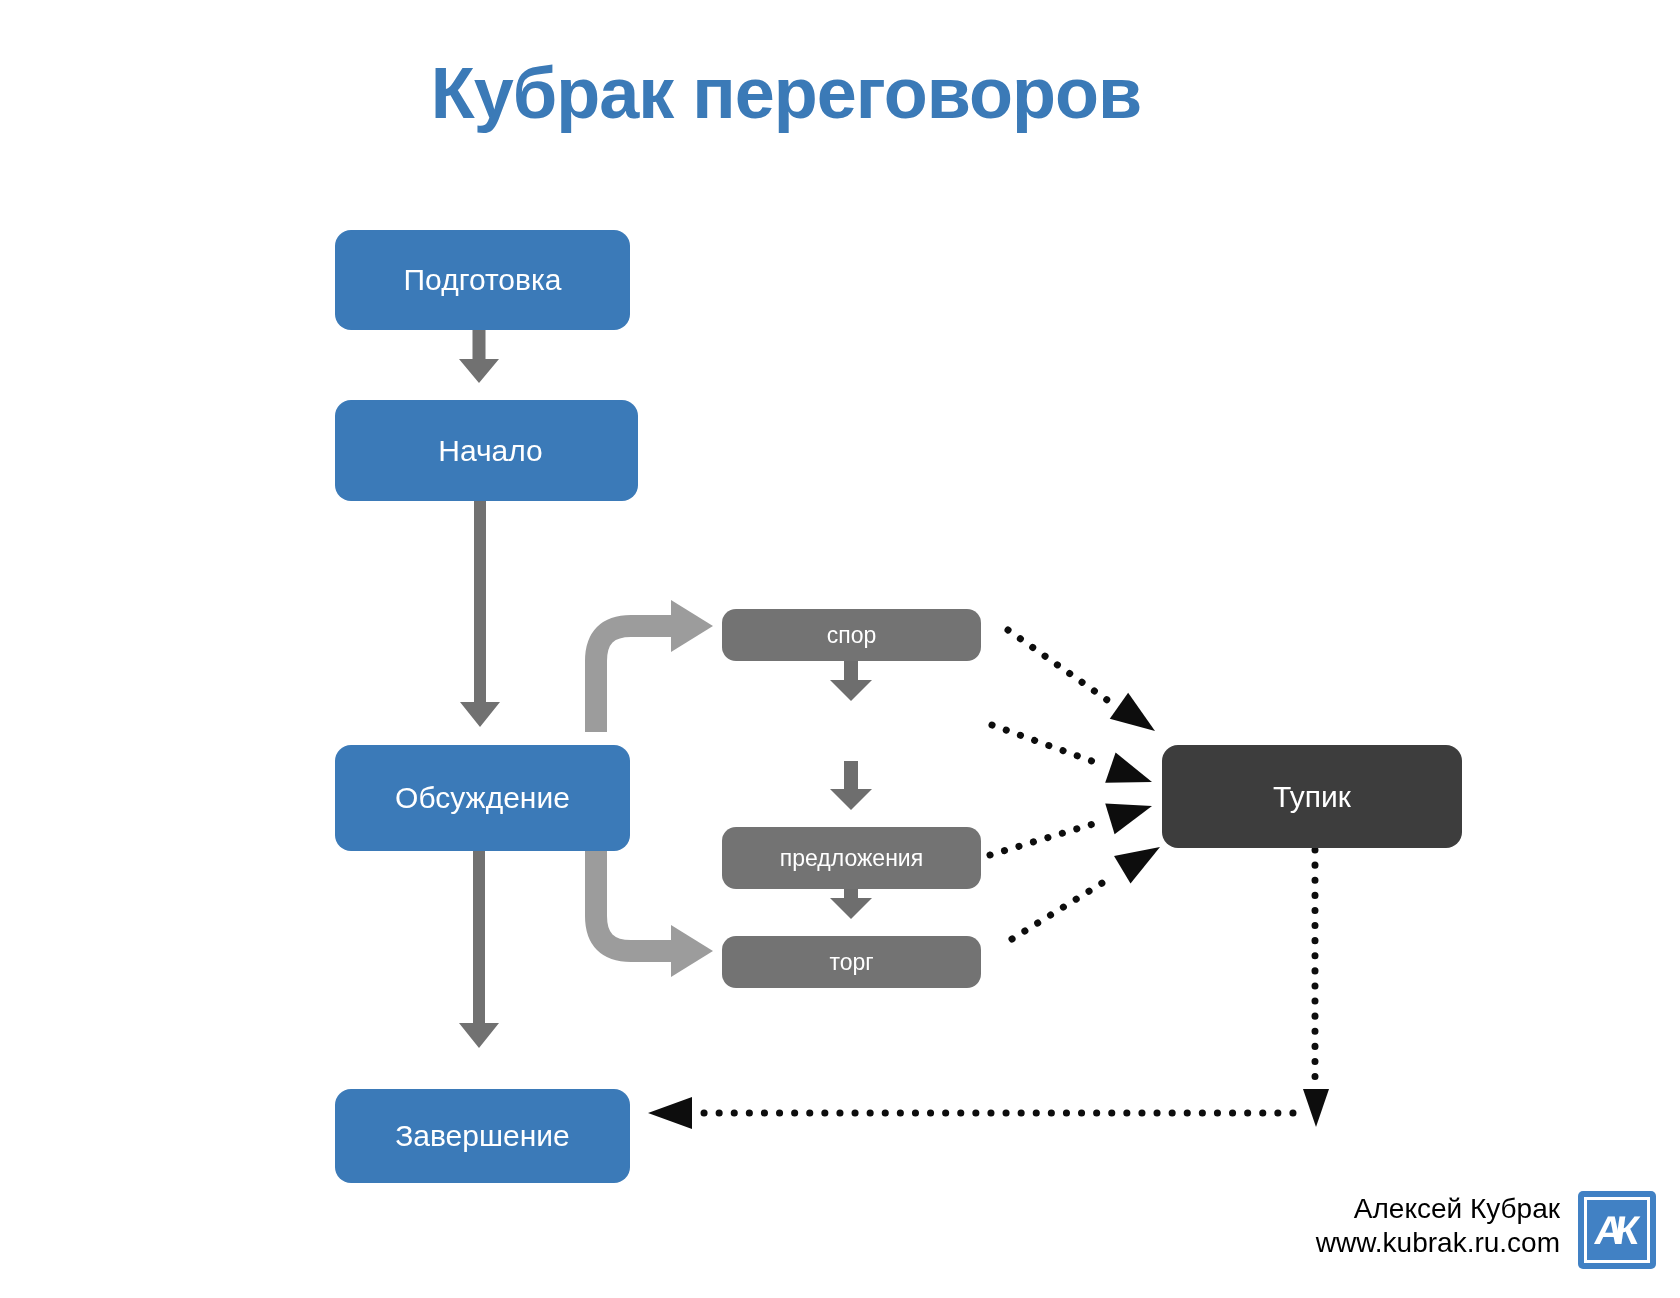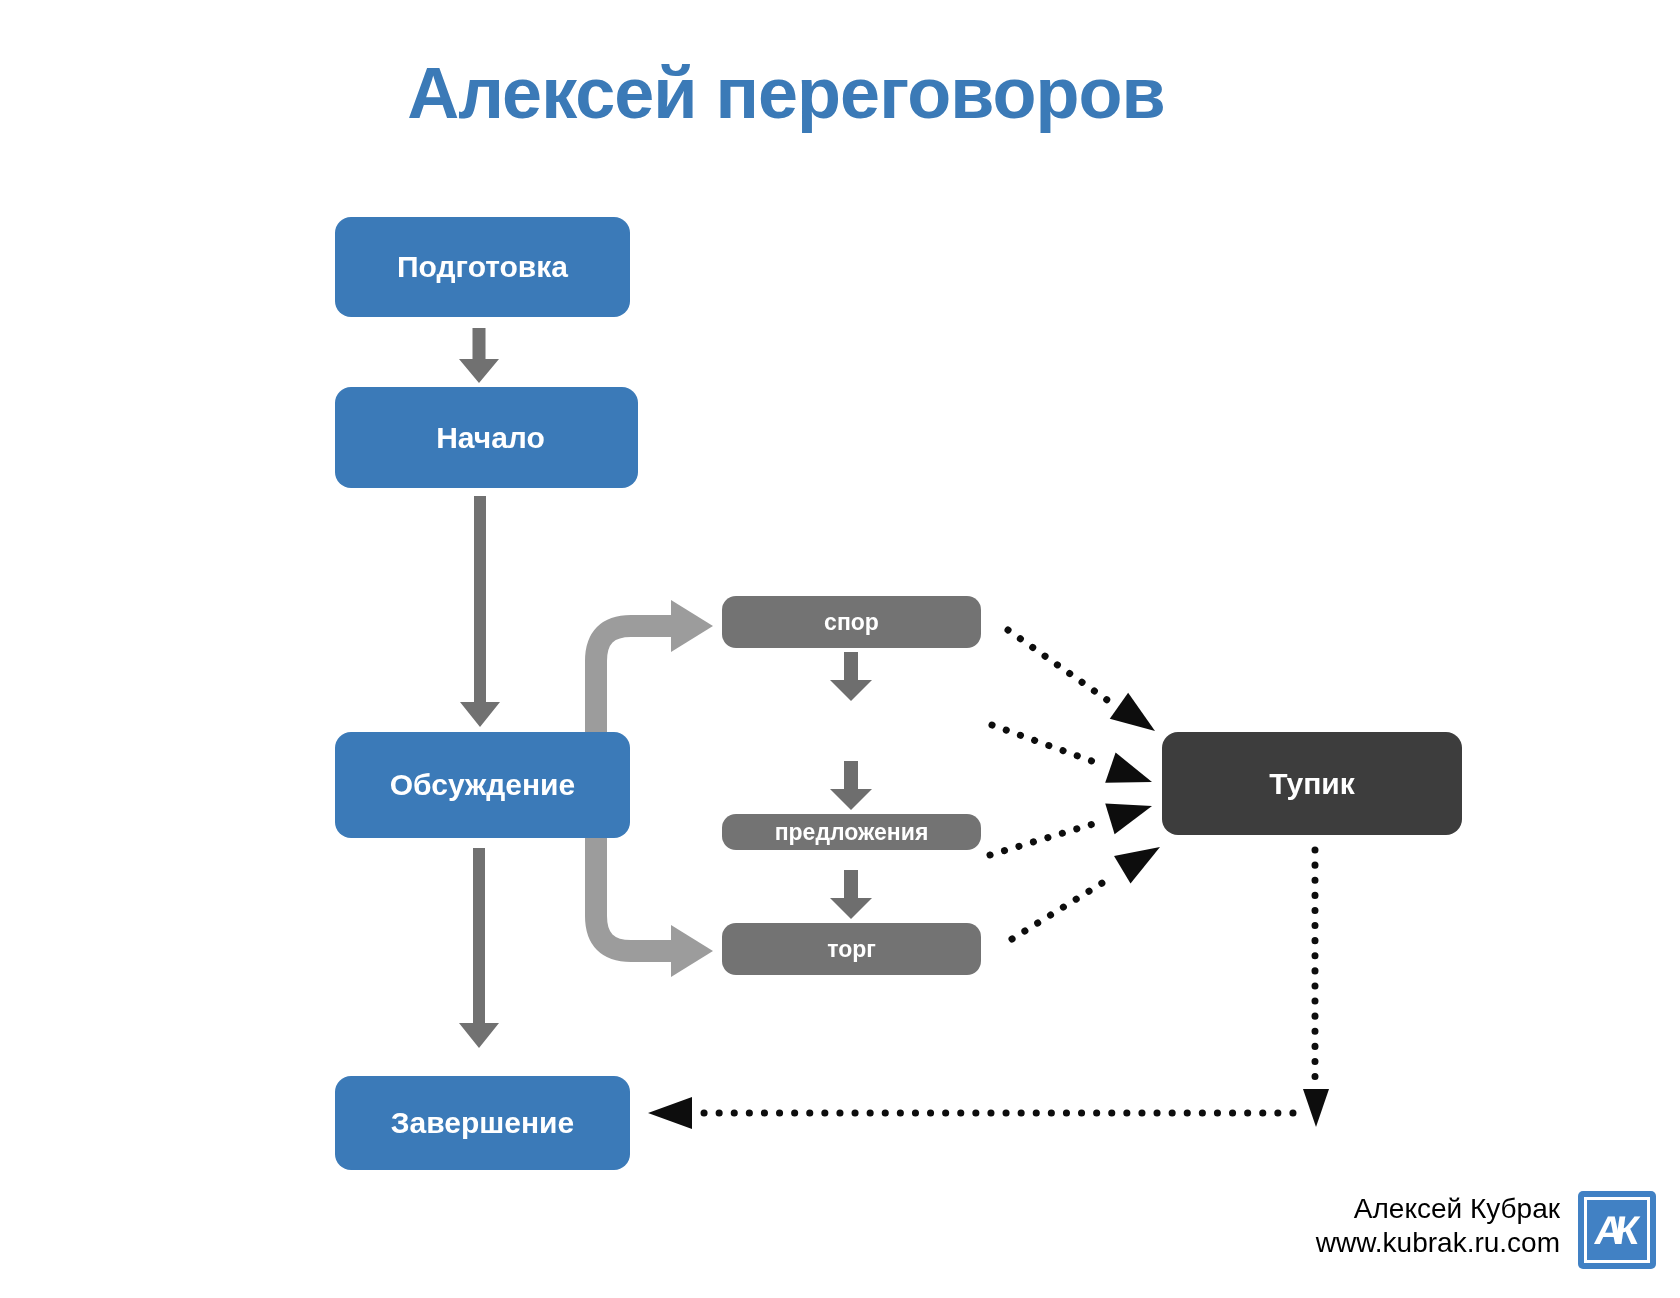--- a/index.html
+++ b/index.html
@@ -14,36 +14,36 @@
     position:absolute;top:52px;left:0;width:1572px;
     text-align:center;
     font-size:72px;font-weight:bold;letter-spacing:-1px;
     color:#3b7ab7;
     margin:0;
   }
   .arrow-layer{position:absolute;top:0;left:0;}
   .node{
     position:absolute;
     display:flex;align-items:center;justify-content:center;
-    color:#ffffff;font-weight:bold;text-align:center;
+    color:#ffffff;font-weight:normal;text-align:center;margin-top:13px;
   }
   .node.blue{background:#3b7ab8;border-radius:16px;font-size:30px;}
   .node.orange{background:#737373;border-radius:14px;font-size:23px;text-align:right;}
   .node.dark{background:#3d3d3d;border-radius:16px;font-size:30px;}
 
   
   .n-podgotovka{left:335px;top:217px;width:295px;height:100px;}
   .n-nachalo{left:335px;top:387px;width:295px;height:101px;padding-left:8px;}
   .n-obsuzhdenie{left:335px;top:732px;width:295px;height:106px;}
   .n-zavershenie{left:335px;top:1076px;width:295px;height:94px;}
 
   
   .n-spor{left:722px;top:596px;width:259px;height:52px;}
   .n-signaly{left:722px;top:705px;width:259px;height:52px;}
-  .n-predlozheniya{left:722px;top:814px;width:259px;height:36px;}
+  .n-predlozheniya{left:722px;top:814px;width:259px;height:62px;}
   .n-torg{left:722px;top:923px;width:259px;height:52px;}
 
   
   .n-tupik{left:1162px;top:732px;width:300px;height:103px;}
 
   .footer-credit{
     position:absolute;top:1192px;left:1000px;width:560px;
     text-align:right;
     font-size:28px;line-height:34px;color:#000000;
   }
@@ -60,21 +60,21 @@
   .logo-mark{
     color:#ffffff;font-weight:bold;font-size:40px;
     letter-spacing:-9px;transform:skewX(-8deg) translateX(-4px);
   }
 </style>
 </head>
 <body>
 
 <div class="canvas">
 
-  <h1 class="title">Алексей переговоров</h1>
+  <h1 class="title">Кубрак переговоров</h1>
 
   <svg class="arrow-layer" width="1680" height="1298" viewBox="0 0 1680 1298">
 
     <g fill="#717171">
       <polygon points="472.5,328 485.5,328 485.5,359 499,359 479,383 459,359 472.5,359"></polygon>
       <polygon points="474,496 486,496 486,702 500,702 480,727 460,702 474,702"></polygon>
       <polygon points="473,848 485,848 485,1023 499,1023 479,1048 459,1023 473,1023"></polygon>
     </g>
 
     <g fill="#6e6e6e">

